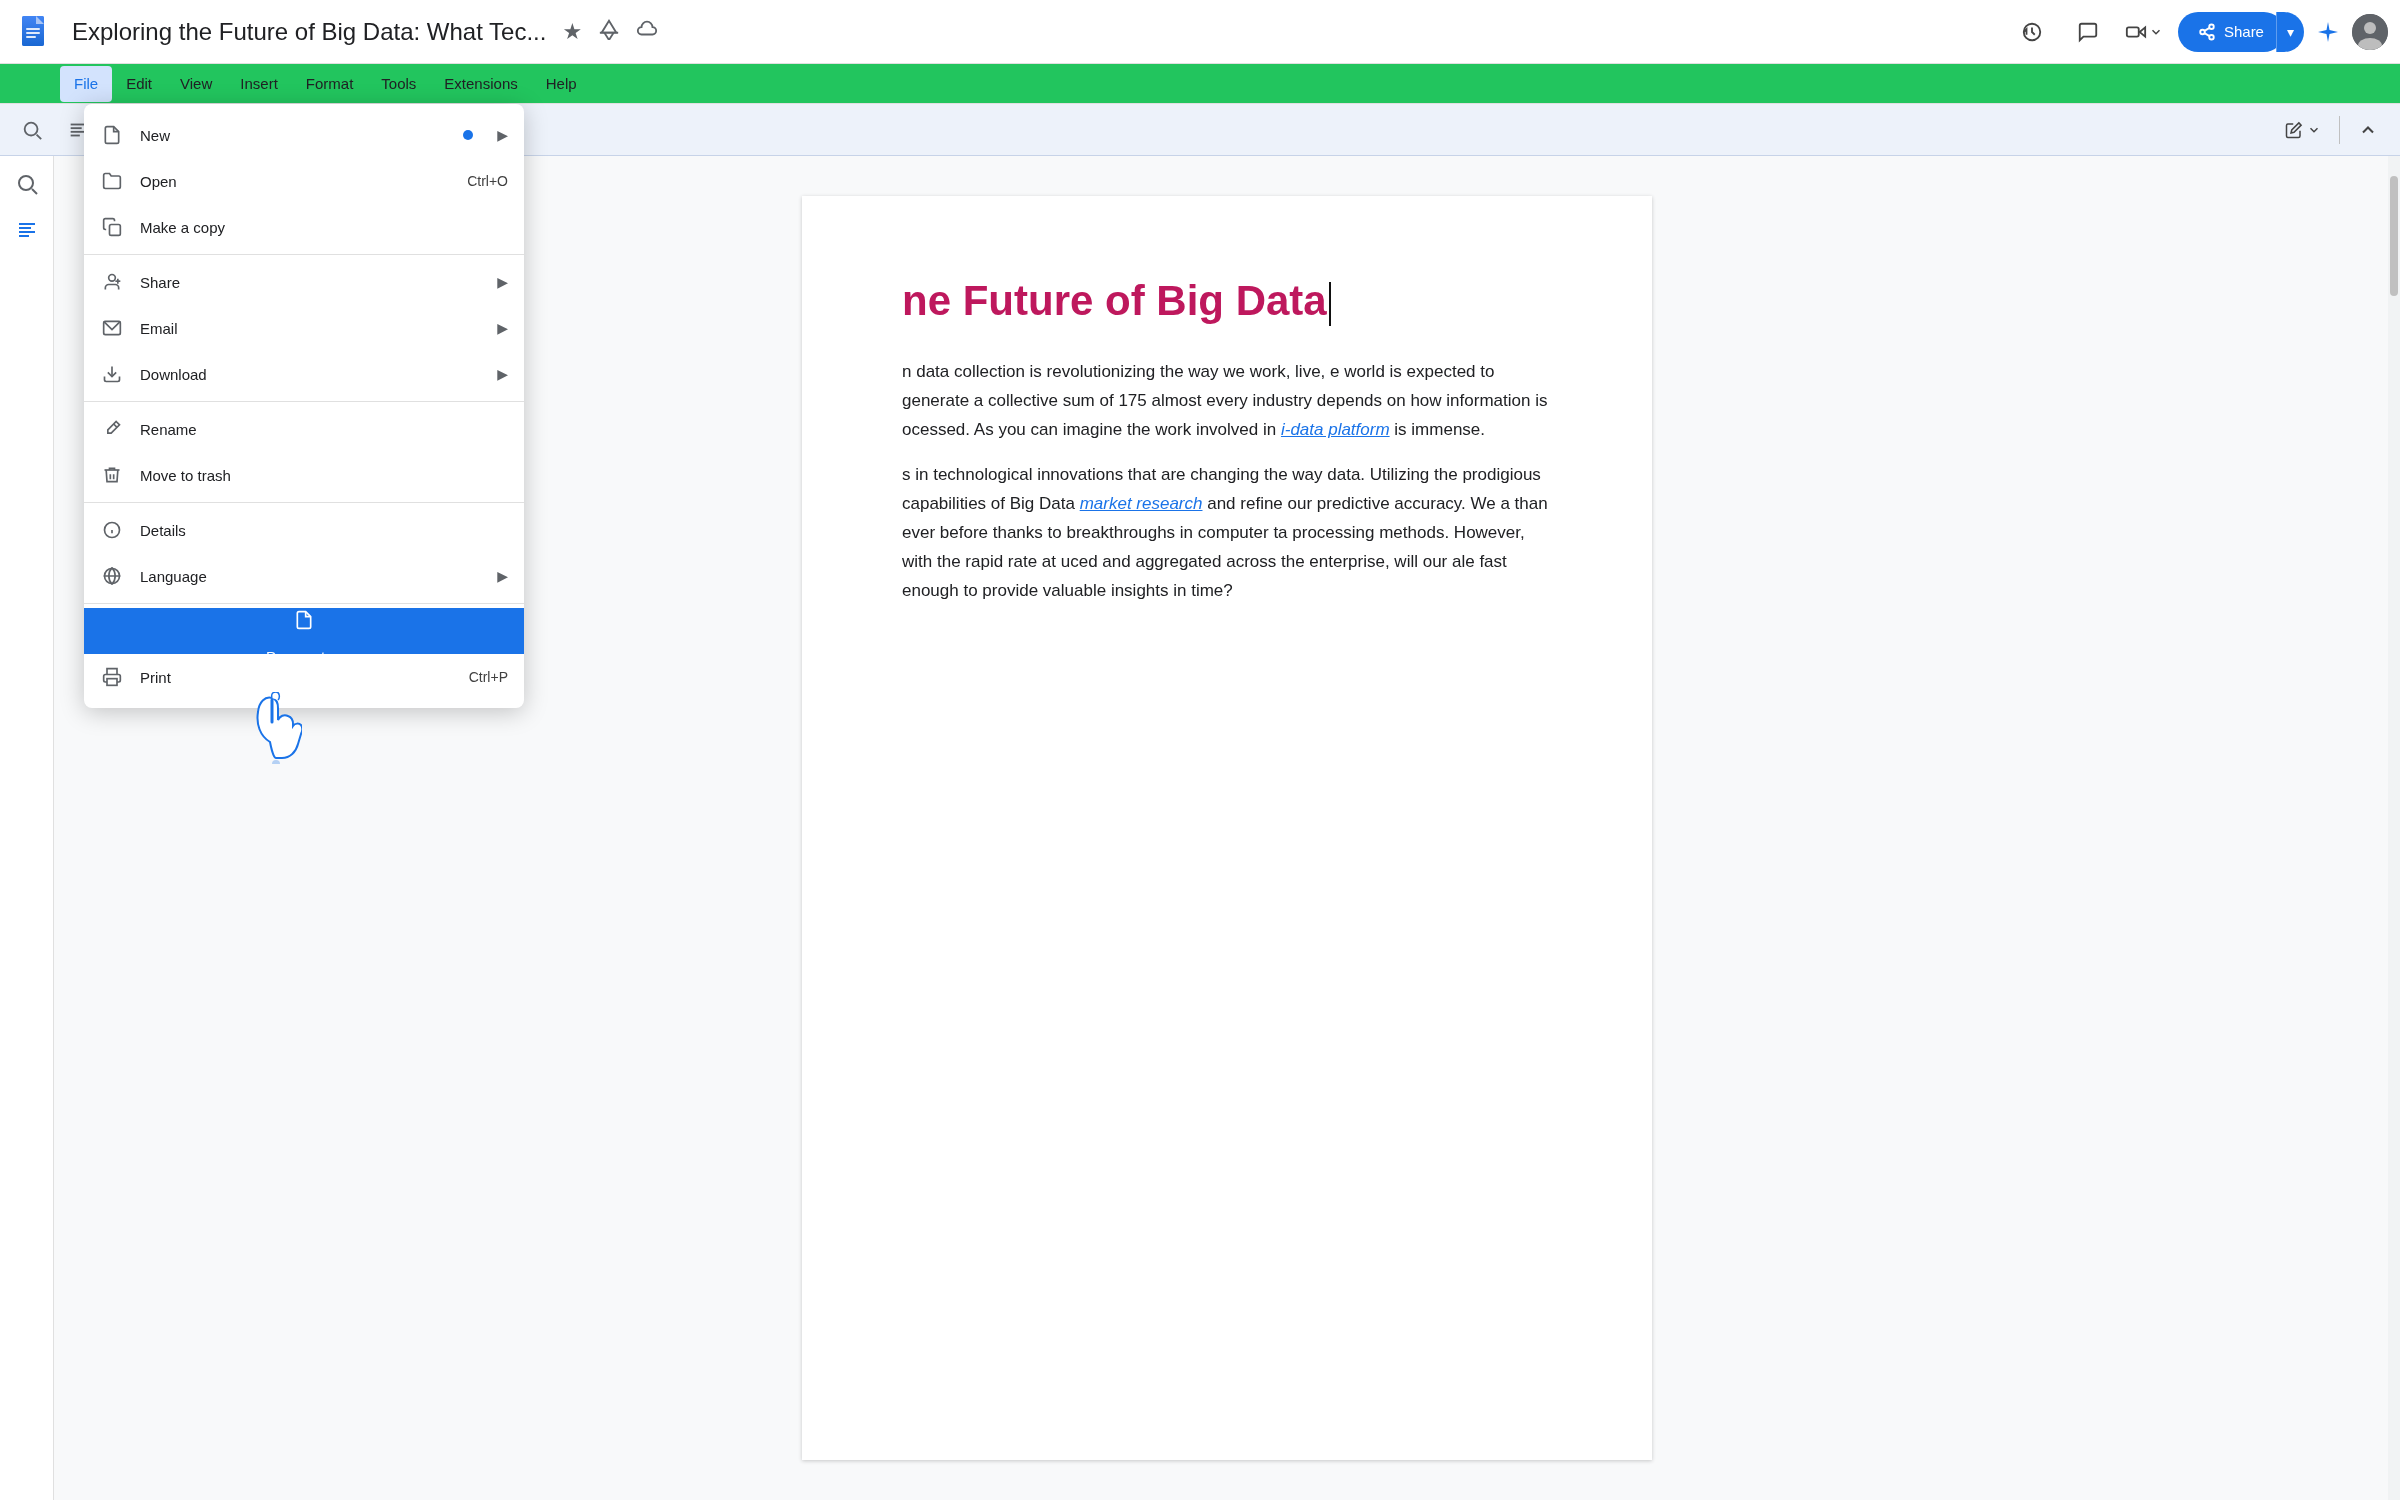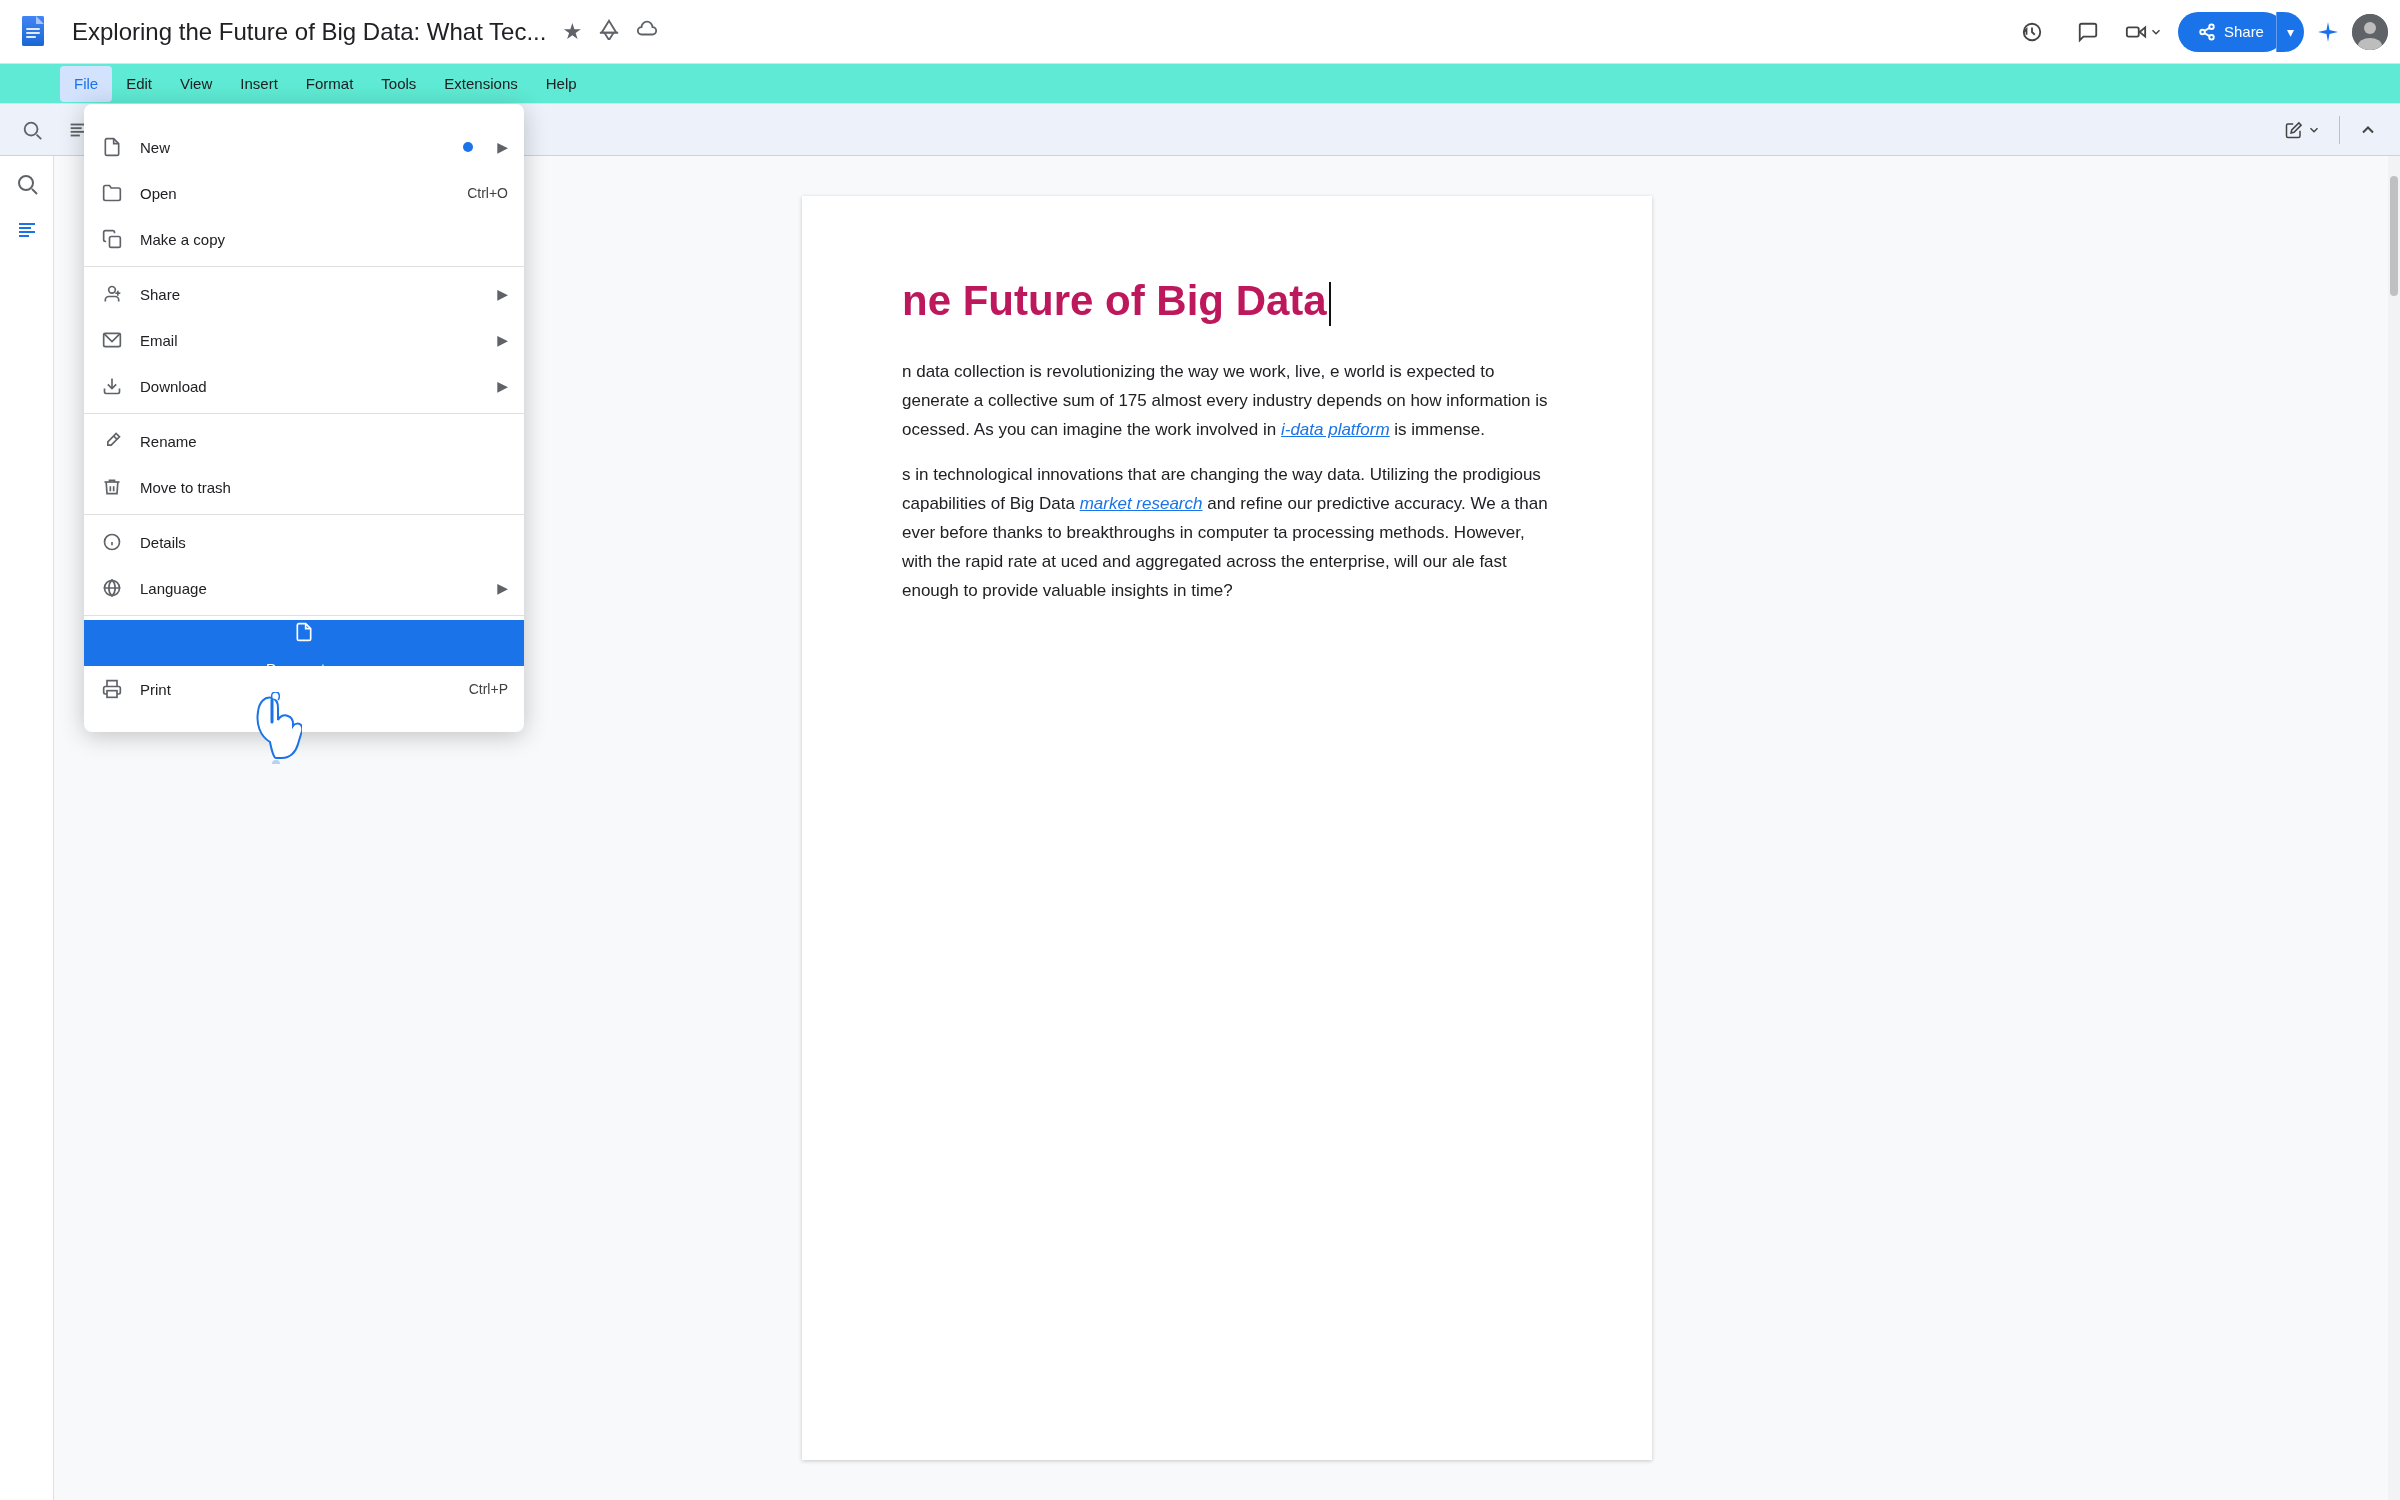--- a/index.html
+++ b/index.html
@@ -115,21 +115,21 @@
       font-size: 15px;
       cursor: pointer;
       overflow: hidden;
     }
 
     
     .menu-bar {
       display: flex;
       align-items: center;
       height: 40px;
-      background: #5eead4;
+      background: #22c55e;
       padding: 0 60px;
       border-bottom: 1px solid #e0e0e0;
       position: relative;
       z-index: 10;
     }
     .menu-item {
       padding: 0 14px;
       height: 36px;
       display: flex;
       align-items: center;
@@ -317,21 +317,21 @@
     
     .dropdown-overlay {
       position: absolute;
       left: 84px;
       top: 104px;
       width: 440px;
       background: #fff;
       border-radius: 8px;
       box-shadow: 0 4px 24px rgba(0,0,0,0.22);
       z-index: 100;
-      padding: 16px 0;
+      padding: 4px 0;
     }
     .menu-section {
       border-bottom: 1px solid #e0e0e0;
       padding: 4px 0;
     }
     .menu-section:last-child { border-bottom: none; }
     .dd-item {
       display: flex;
       align-items: center;
       padding: 0 16px;

